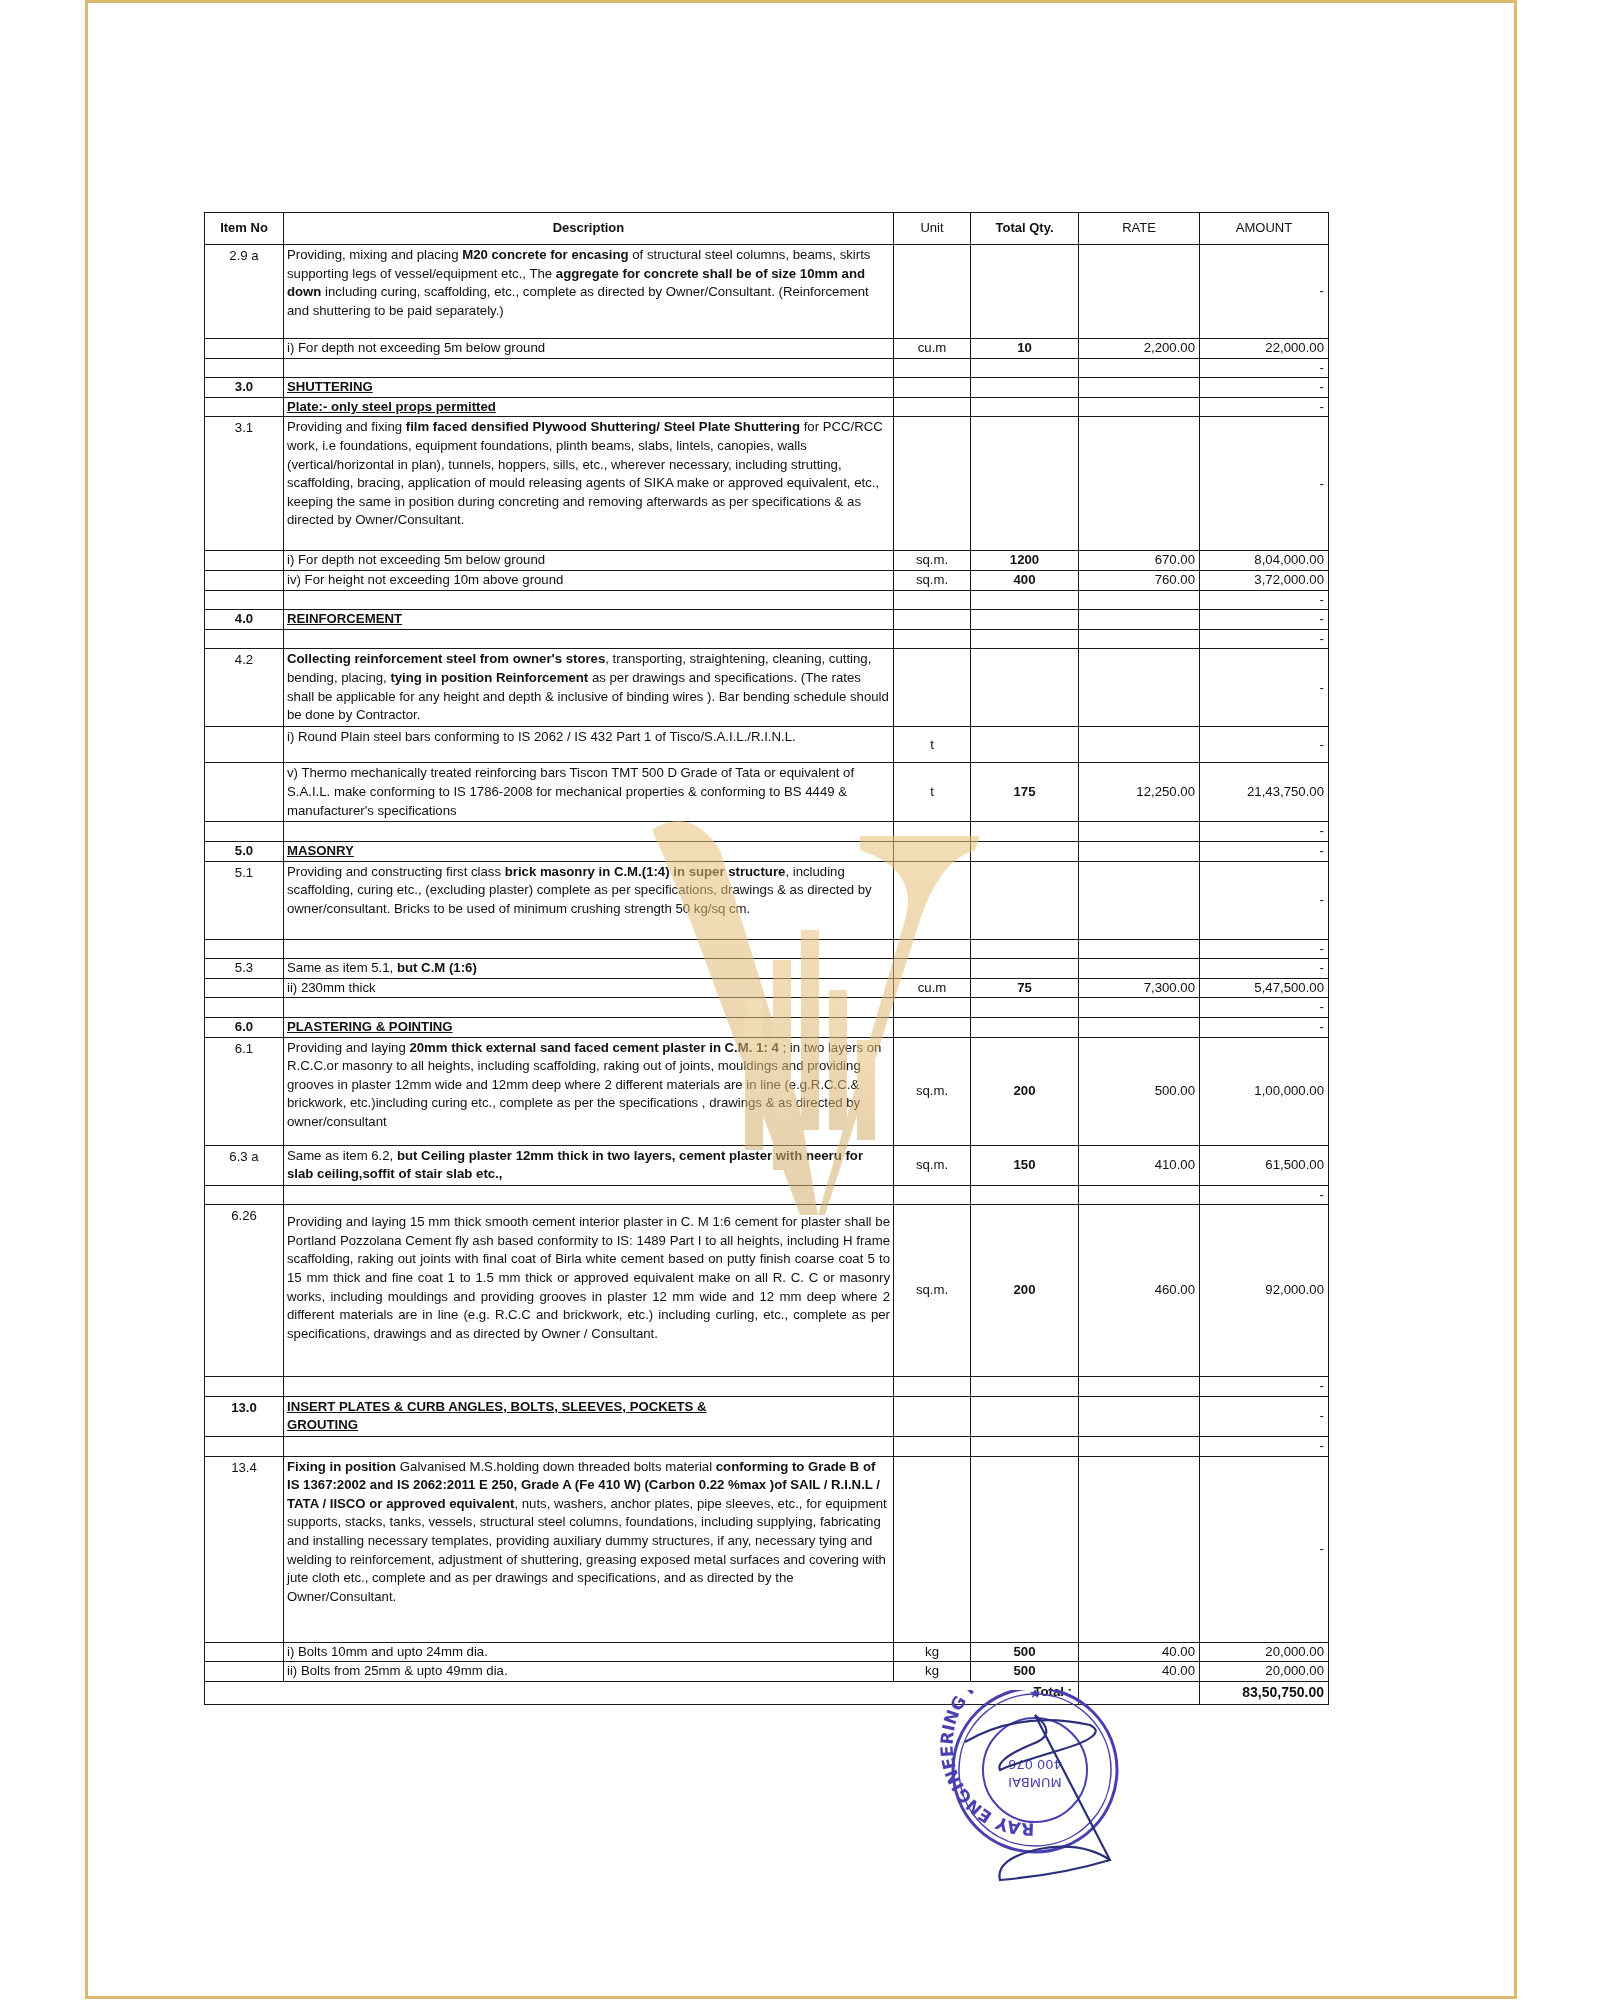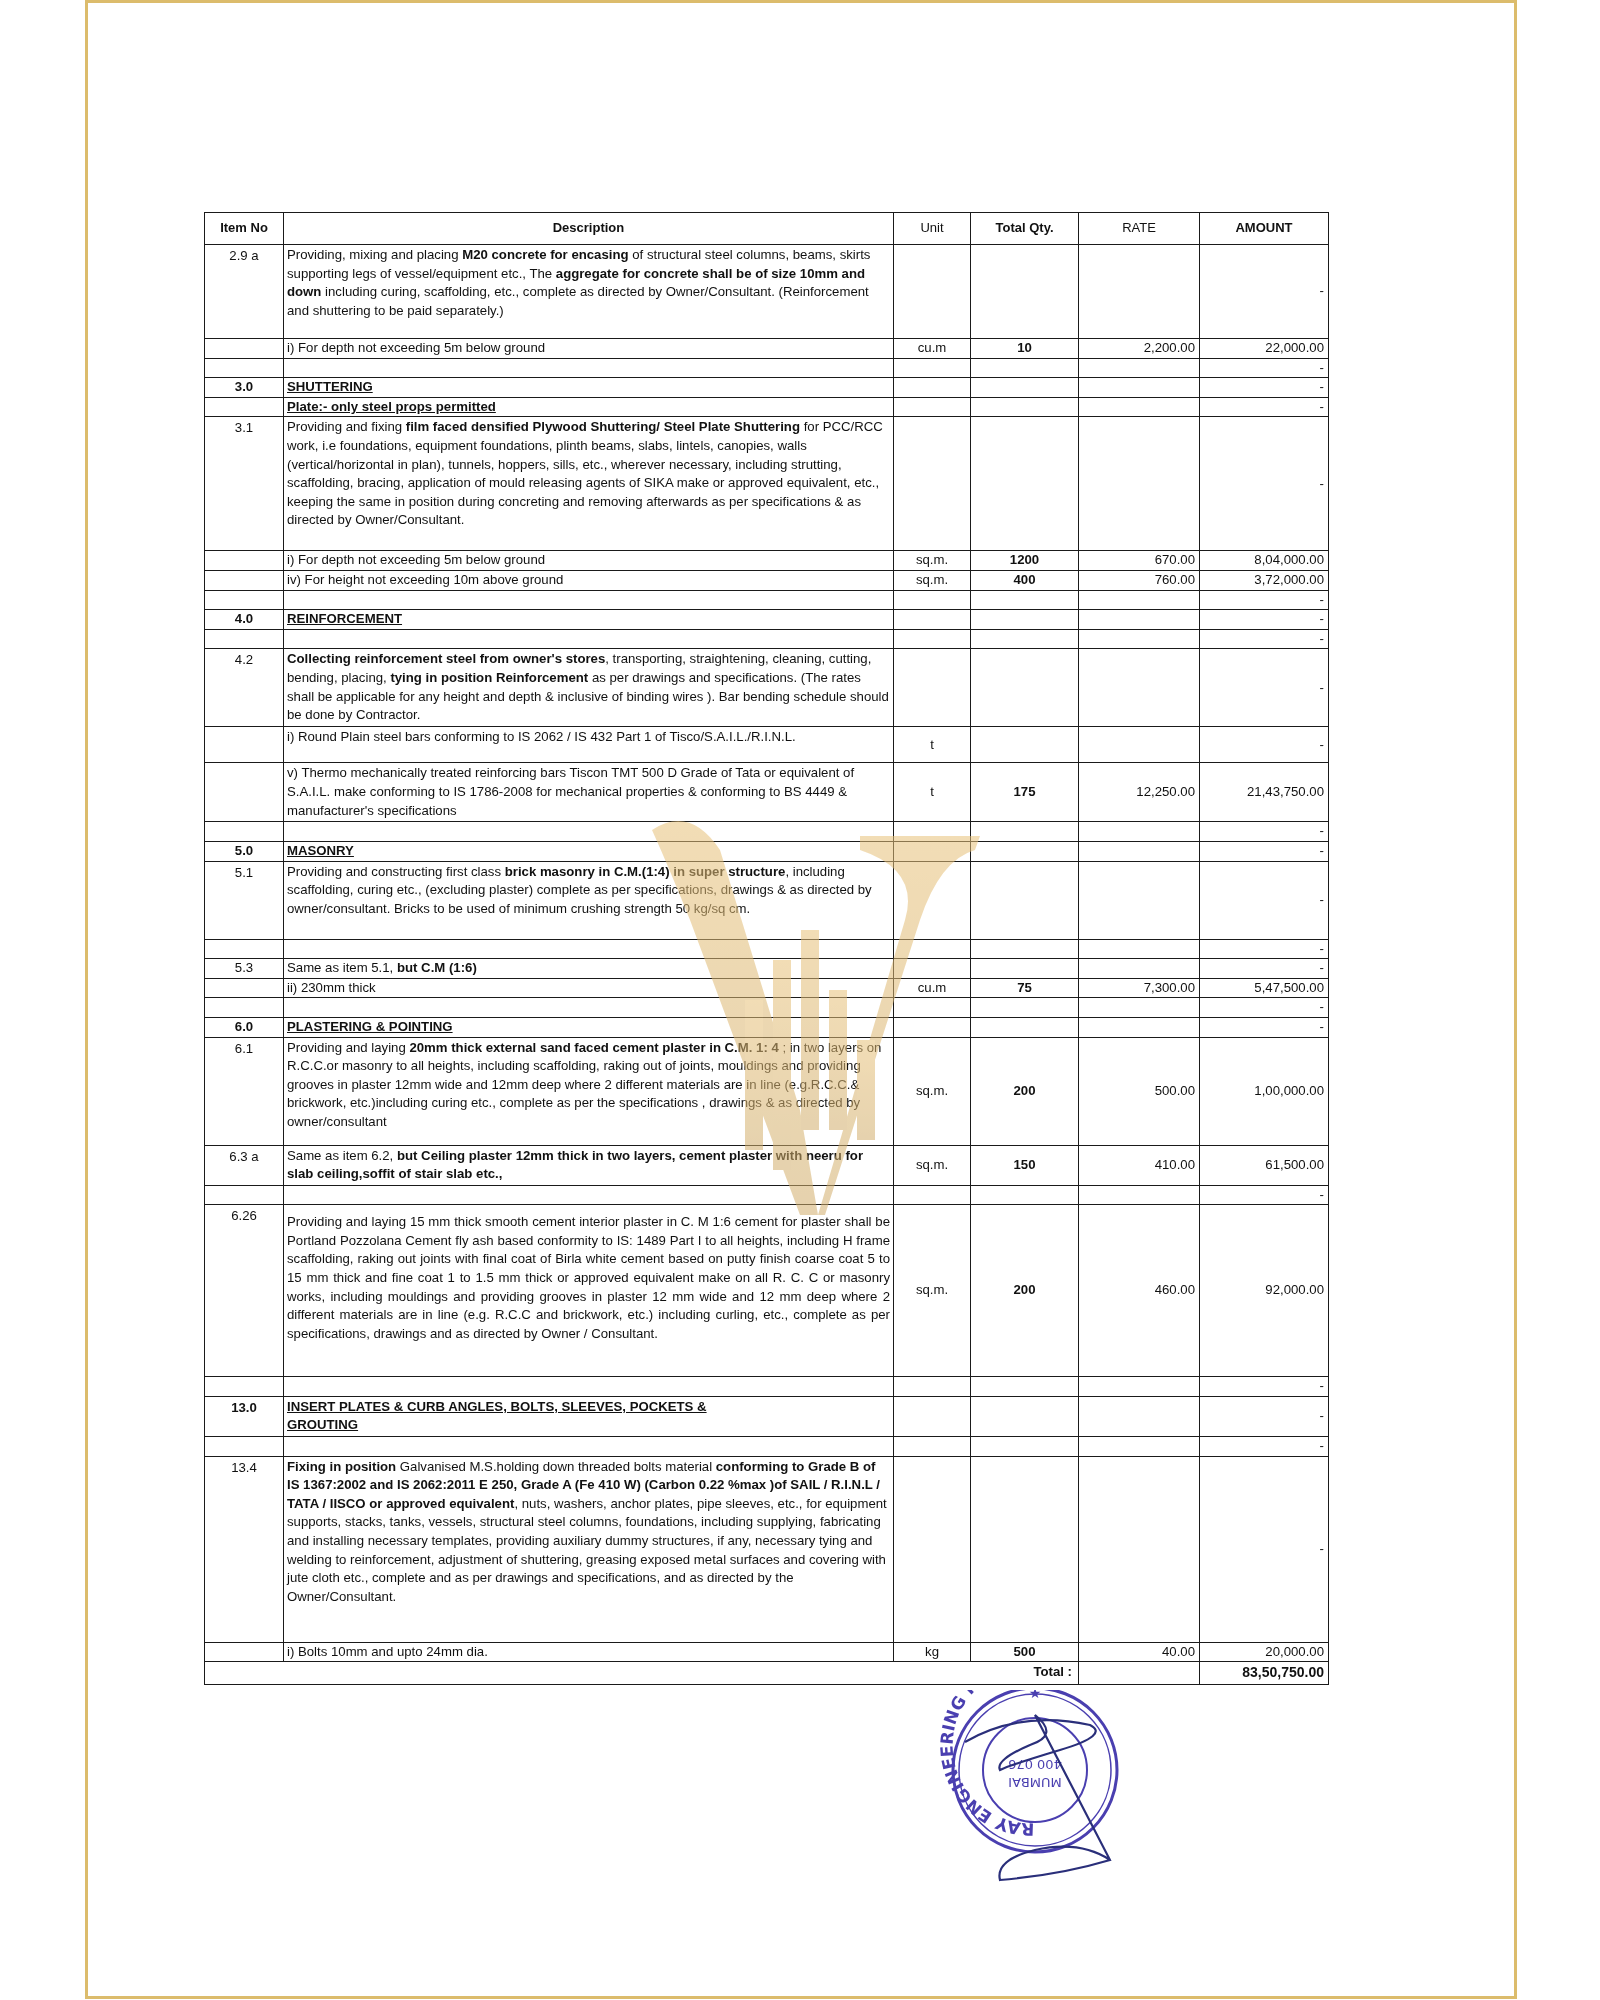--- a/index.html
+++ b/index.html
@@ -67,21 +67,21 @@
       <col class="col-rate">
       <col class="col-amt">
   </colgroup>
   <thead>
     <tr>
       <th>Item No</th>
       <th class="desc-h">Description</th>
       <th style="font-weight:normal">Unit</th>
       <th>Total Qty.</th>
       <th style="font-weight:normal">RATE</th>
-      <th style="font-weight:bold">AMOUNT</th>
+      <th style="font-weight:normal">AMOUNT</th>
     </tr>
   </thead>
   <tbody>
 
     <tr style="height:94px">
       <td class="item">2.9 a</td>
       <td class="desc"><span>Providing,  mixing  and   placing </span><span class="b">M20   concrete   for  encasing</span><span> of structural steel columns, beams, skirts supporting legs  of  vessel/equipment etc.,  The </span><span class="b">aggregate for concrete shall be of size 10mm and down</span><span> including  curing, scaffolding, etc., complete as directed  by  Owner/Consultant.  (Reinforcement and shuttering to be paid separately.)</span></td>
       <td class="unit"></td>
       <td class="qty"></td>
       <td class="rate"></td>
@@ -351,20 +351,28 @@
 
     <tr class="thin">
       <td></td>
       <td class="desc">i) Bolts 10mm and upto 24mm dia.</td>
       <td class="unit">kg</td>
       <td class="qty">500</td>
       <td class="rate">40.00</td>
       <td class="amt">20,000.00</td>
     </tr>
 
+    <tr class="thin">
+      <td></td>
+      <td class="desc">ii) Bolts from 25mm &amp; upto 49mm dia.</td>
+      <td class="unit">kg</td>
+      <td class="qty">500</td>
+      <td class="rate">40.00</td>
+      <td class="amt">20,000.00</td>
+    </tr>
 
     <tr style="height:23px">
       <td colspan="4" class="total-label">Total :</td>
       <td></td>
       <td class="total-amt">83,50,750.00</td>
     </tr>
   </tbody>
 </table>
 
 <svg class="watermark" viewBox="0 0 330 420">

